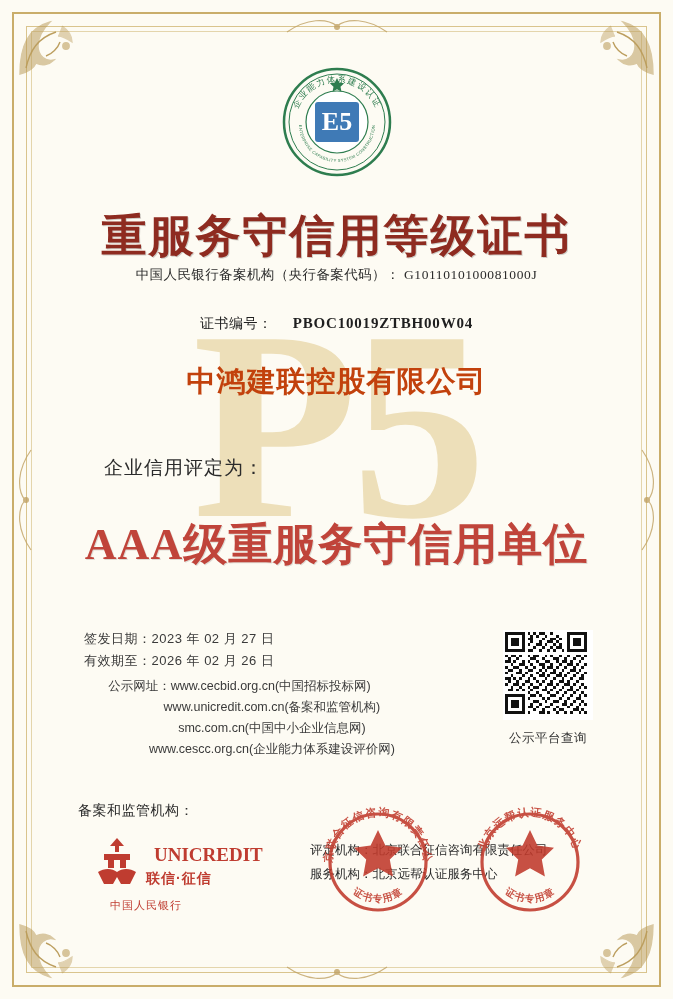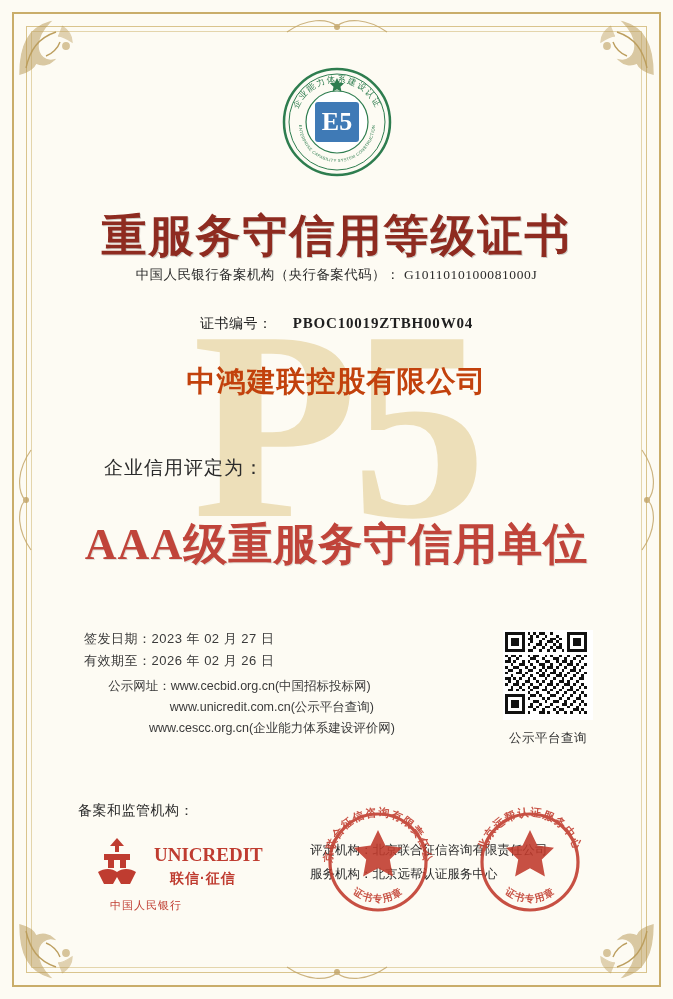--- a/index.html
+++ b/index.html
@@ -269,21 +269,21 @@
     left: 68px;
     top: 12px;
     font-family: "Liberation Serif", serif;
     font-weight: bold;
     font-size: 19px;
     color: #bf3c30;
     letter-spacing: 0px;
   }
   .uc-text-cn {
     position: absolute;
-    left: 84px;
+    left: 60px;
     top: 38px;
     font-size: 14px;
     font-weight: bold;
     color: #bf3c30;
     letter-spacing: 1px;
   }
   .uc-sub {
     position: absolute;
     left: 0;
     top: 66px;
@@ -437,21 +437,24 @@
     <div class="row">
       <span class="lbl">有效期至：</span><span class="val">2026 年 02 月 26 日</span>
     </div>
   </div>
 
   <div class="urls">
     <div class="url-row">
       <span>公示网址：</span><span class="u">www.cecbid.org.cn</span><span>(中国招标投标网)</span>
     </div>
     <div class="url-row" style="padding-left:65px">
-      <span class="u">www.unicredit.com.cn</span><span>(公示平台查询)</span>
+      <span class="u">www.unicredit.com.cn</span><span>(备案和监管机构)</span>
+    </div>
+    <div class="url-row" style="padding-left:65px">
+      <span class="u">smc.com.cn</span><span>(中国中小企业信息网)</span>
     </div>
     <div class="url-row" style="padding-left:65px">
       <span class="u">www.cescc.org.cn</span><span>(企业能力体系建设评价网)</span>
     </div>
   </div>
 
   <div class="qr-block">
     <div class="qr">
       <svg width="82" height="82" viewBox="0 0 29 29" shape-rendering="crispEdges">
         <rect width="29" height="29" fill="#ffffff"></rect>

